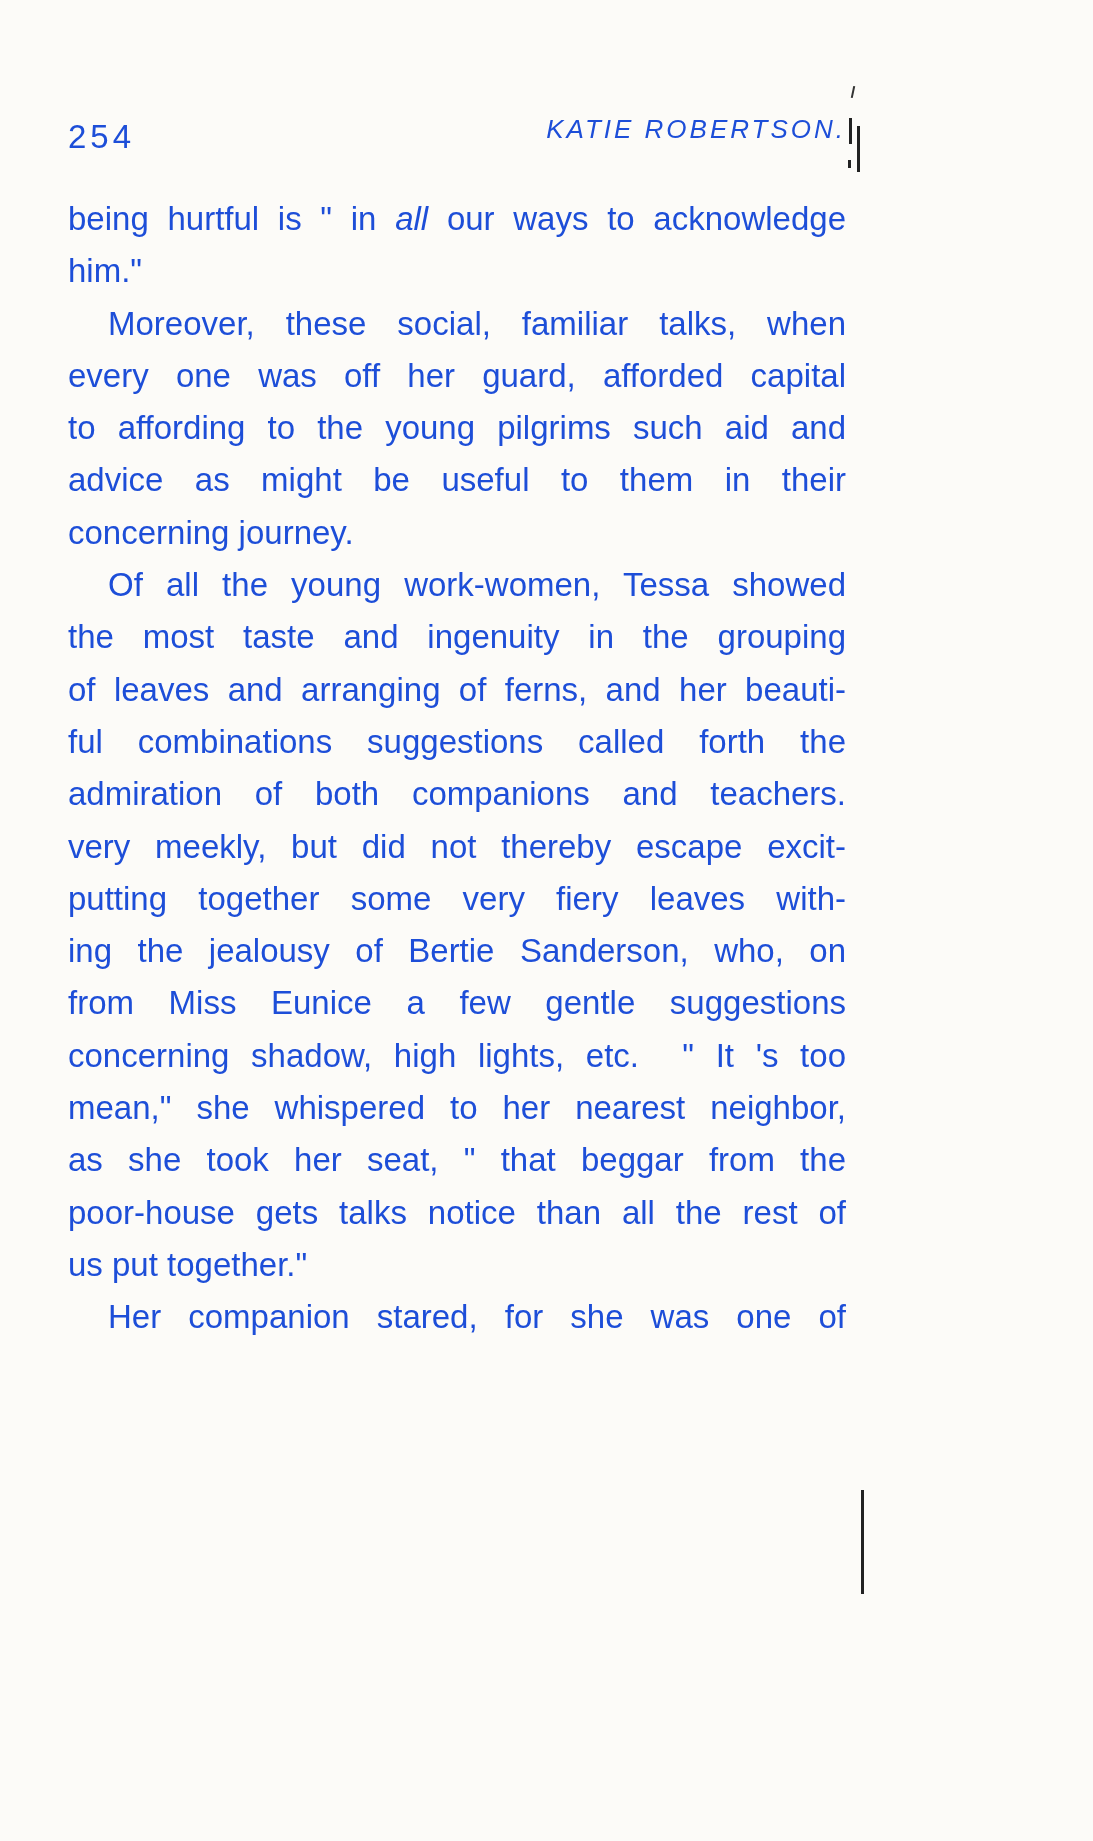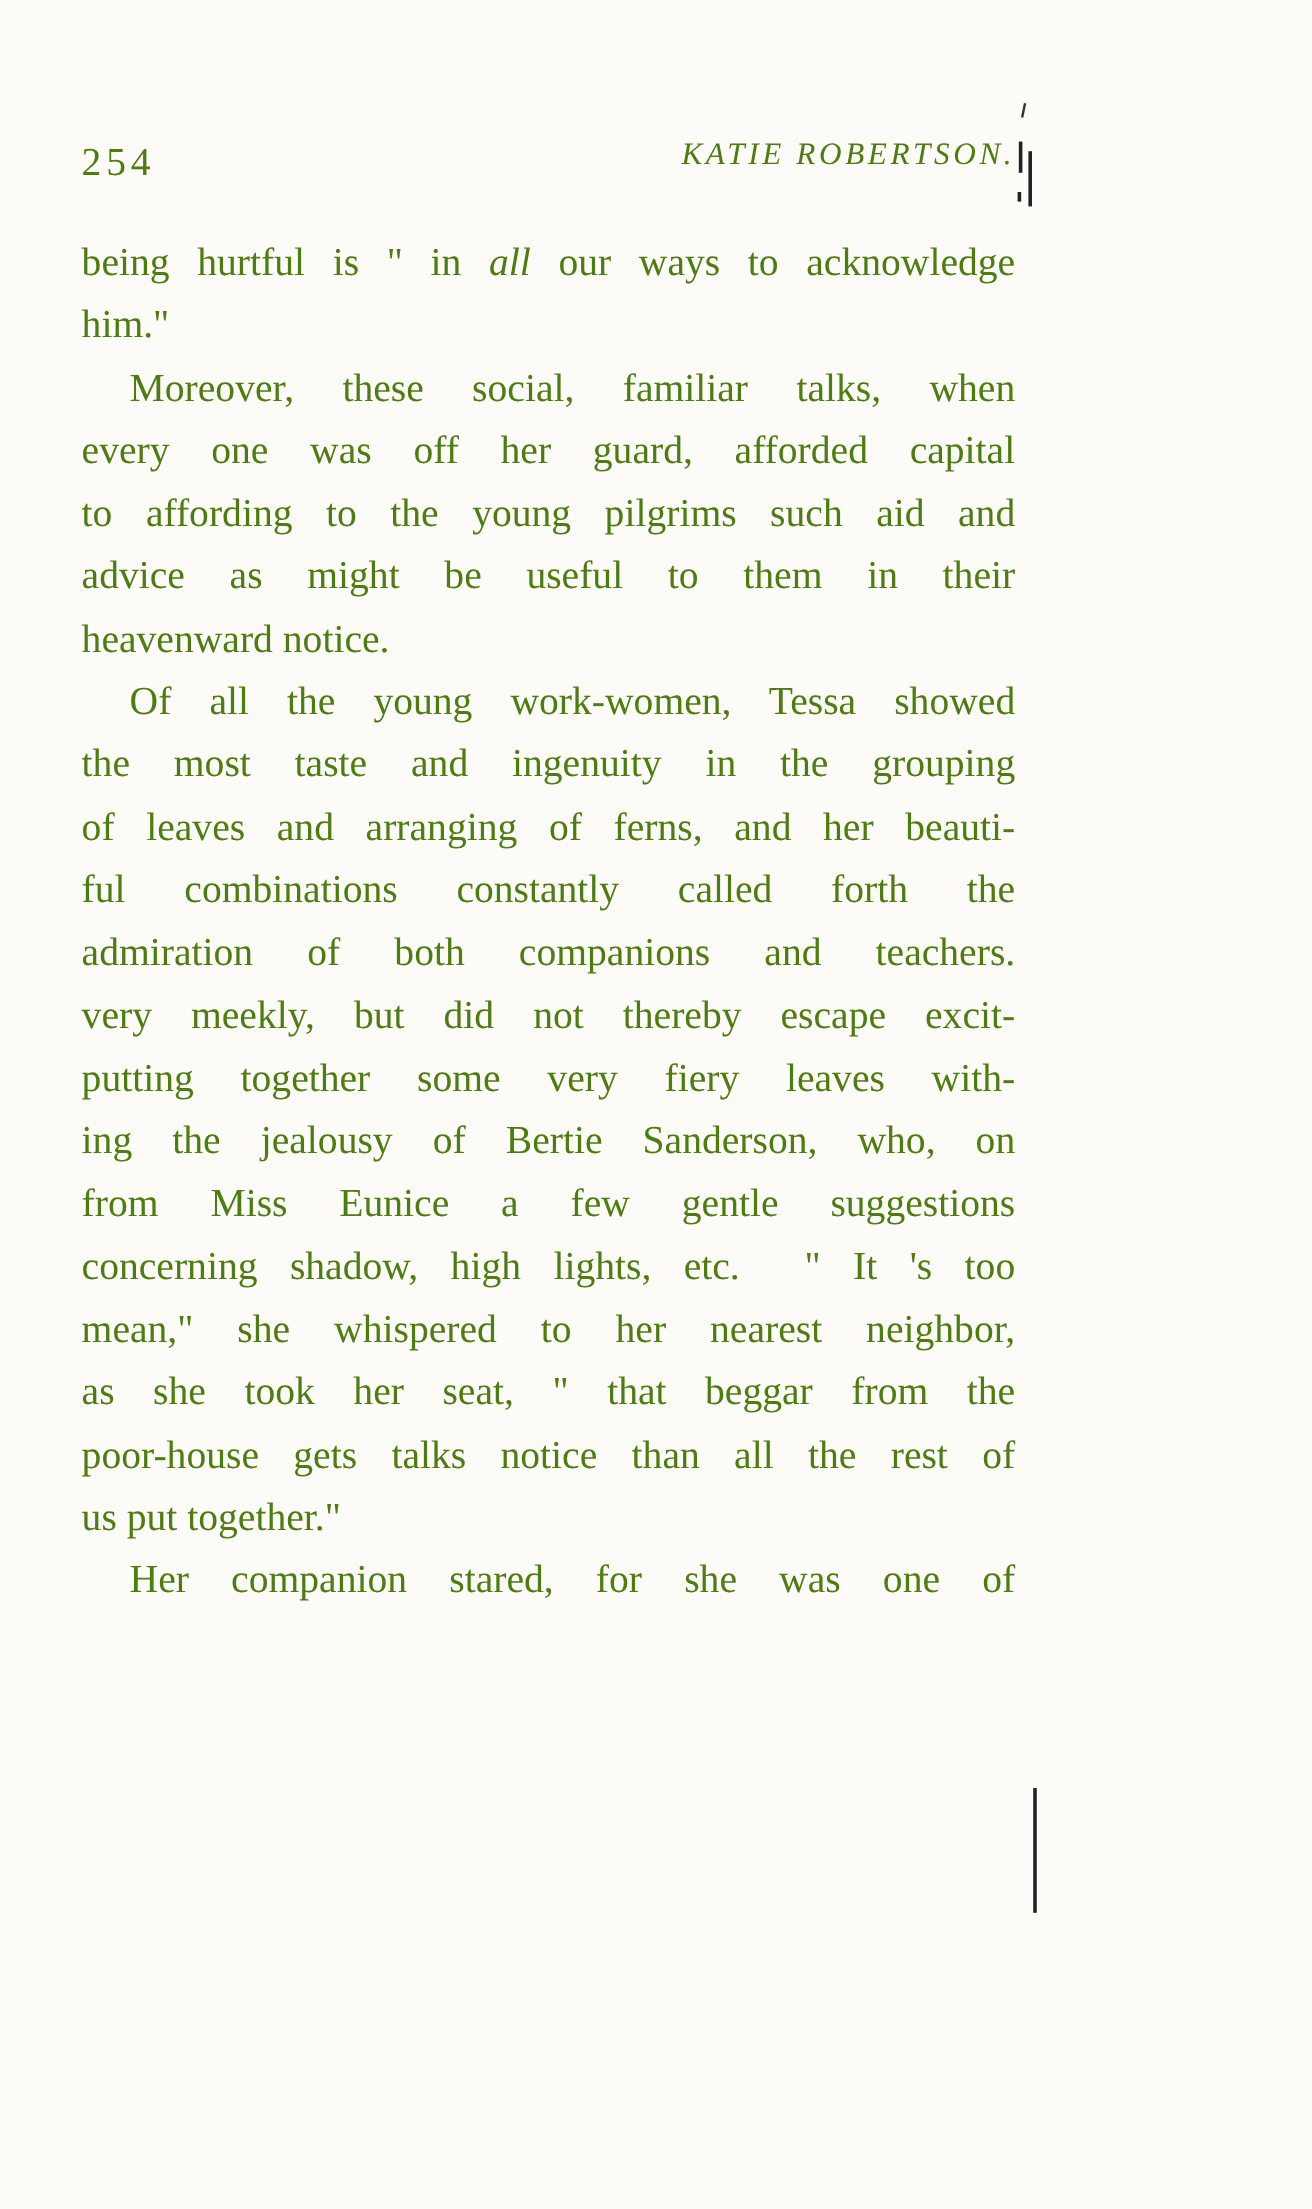--- a/index.html
+++ b/index.html
@@ -2,22 +2,22 @@
 <html><head>
 <meta charset="utf-8">
 <style>
   html, body { margin: 0; padding: 0; background: #e8e8e6; }
   .page {
     position: relative;
     width: 1093px;
     height: 1841px;
     margin: 0 auto;
     background: #fcfbf8;
-    color: #4d7c0f;
-    font-family: Liberation Serif, serif;
+    color: #1d4ed8;
+    font-family: Liberation Sans, sans-serif;
     overflow: hidden;
   }
   .header-band {
     position: absolute;
     top: 110px;
     left: 68px;
     width: 778px;
     height: 50px;
   }
   .page-number {
@@ -82,25 +82,25 @@
   <div class="artifact artifact-dot"></div>
   <div class="artifact artifact-bottom"></div>
 
   <div class="body-text">
       <div class="line"><span>being hurtful is " in </span><span class="it">all</span><span> our ways to acknowledge</span></div>
       <div class="line para-end"><span>him."</span></div>
       <div class="line indent"><span>Moreover, these social, familiar talks, when</span></div>
       <div class="line"><span>every one was off her guard, afforded capital</span></div>
       <div class="line"><span>to affording to the young pilgrims such aid and</span></div>
       <div class="line"><span>advice as might be useful to them in their</span></div>
-      <div class="line para-end"><span>heavenward notice.</span></div>
+      <div class="line para-end"><span>concerning journey.</span></div>
       <div class="line indent"><span>Of all the young work-women, Tessa showed</span></div>
       <div class="line"><span>the most taste and ingenuity in the grouping</span></div>
       <div class="line"><span>of leaves and arranging of ferns, and her beauti-</span></div>
-      <div class="line"><span>ful combinations constantly called forth the</span></div>
+      <div class="line"><span>ful combinations suggestions called forth the</span></div>
       <div class="line"><span>admiration of both companions and teachers.</span></div>
       <div class="line"><span>very meekly, but did not thereby escape excit-</span></div>
       <div class="line"><span>putting together some very fiery leaves with-</span></div>
       <div class="line"><span>ing the jealousy of Bertie Sanderson, who, on</span></div>
       <div class="line"><span>from Miss Eunice a few gentle suggestions</span></div>
       <div class="line"><span>concerning shadow, high lights, etc. &nbsp;" It 's too</span></div>
       <div class="line"><span>mean," she whispered to her nearest neighbor,</span></div>
       <div class="line"><span>as she took her seat, " that beggar from the</span></div>
       <div class="line"><span>poor-house gets talks notice than all the rest of</span></div>
       <div class="line para-end"><span>us put together."</span></div>

